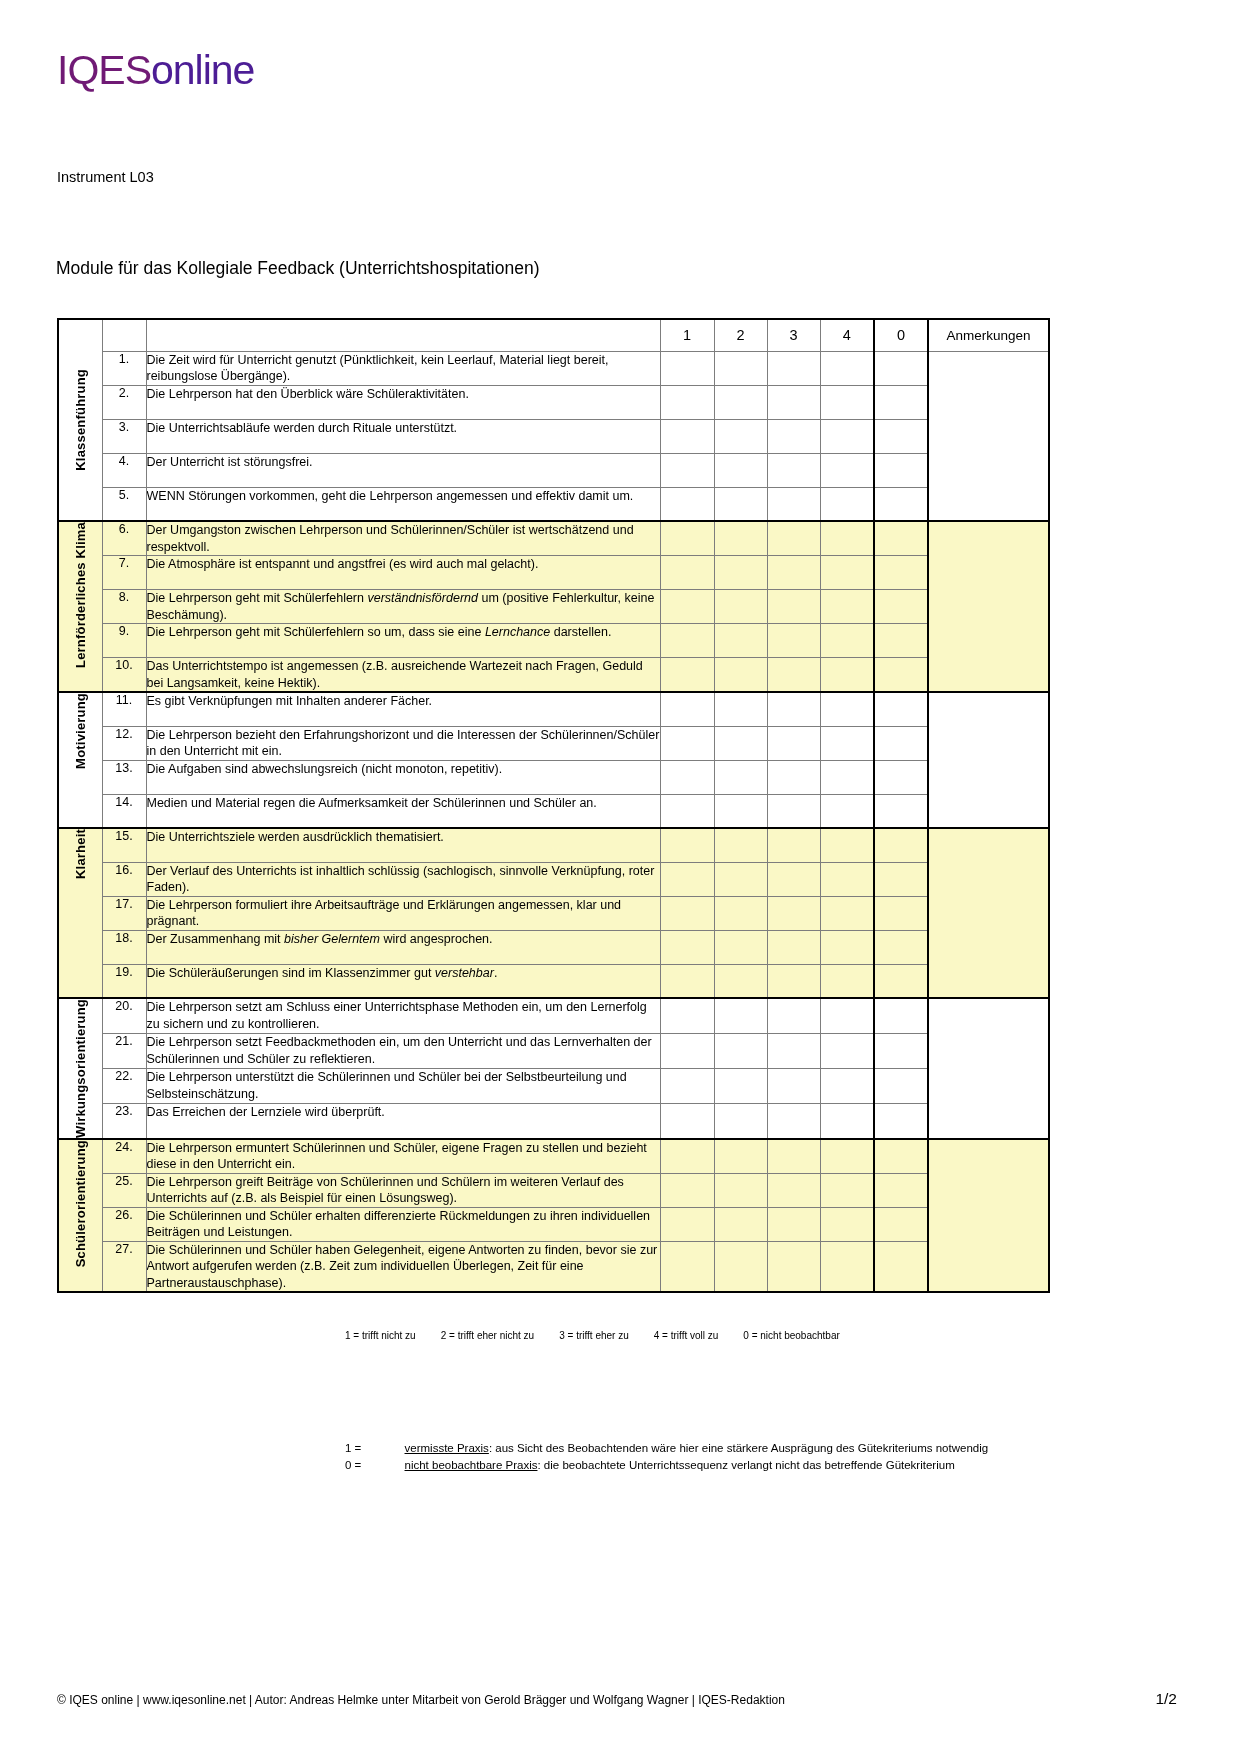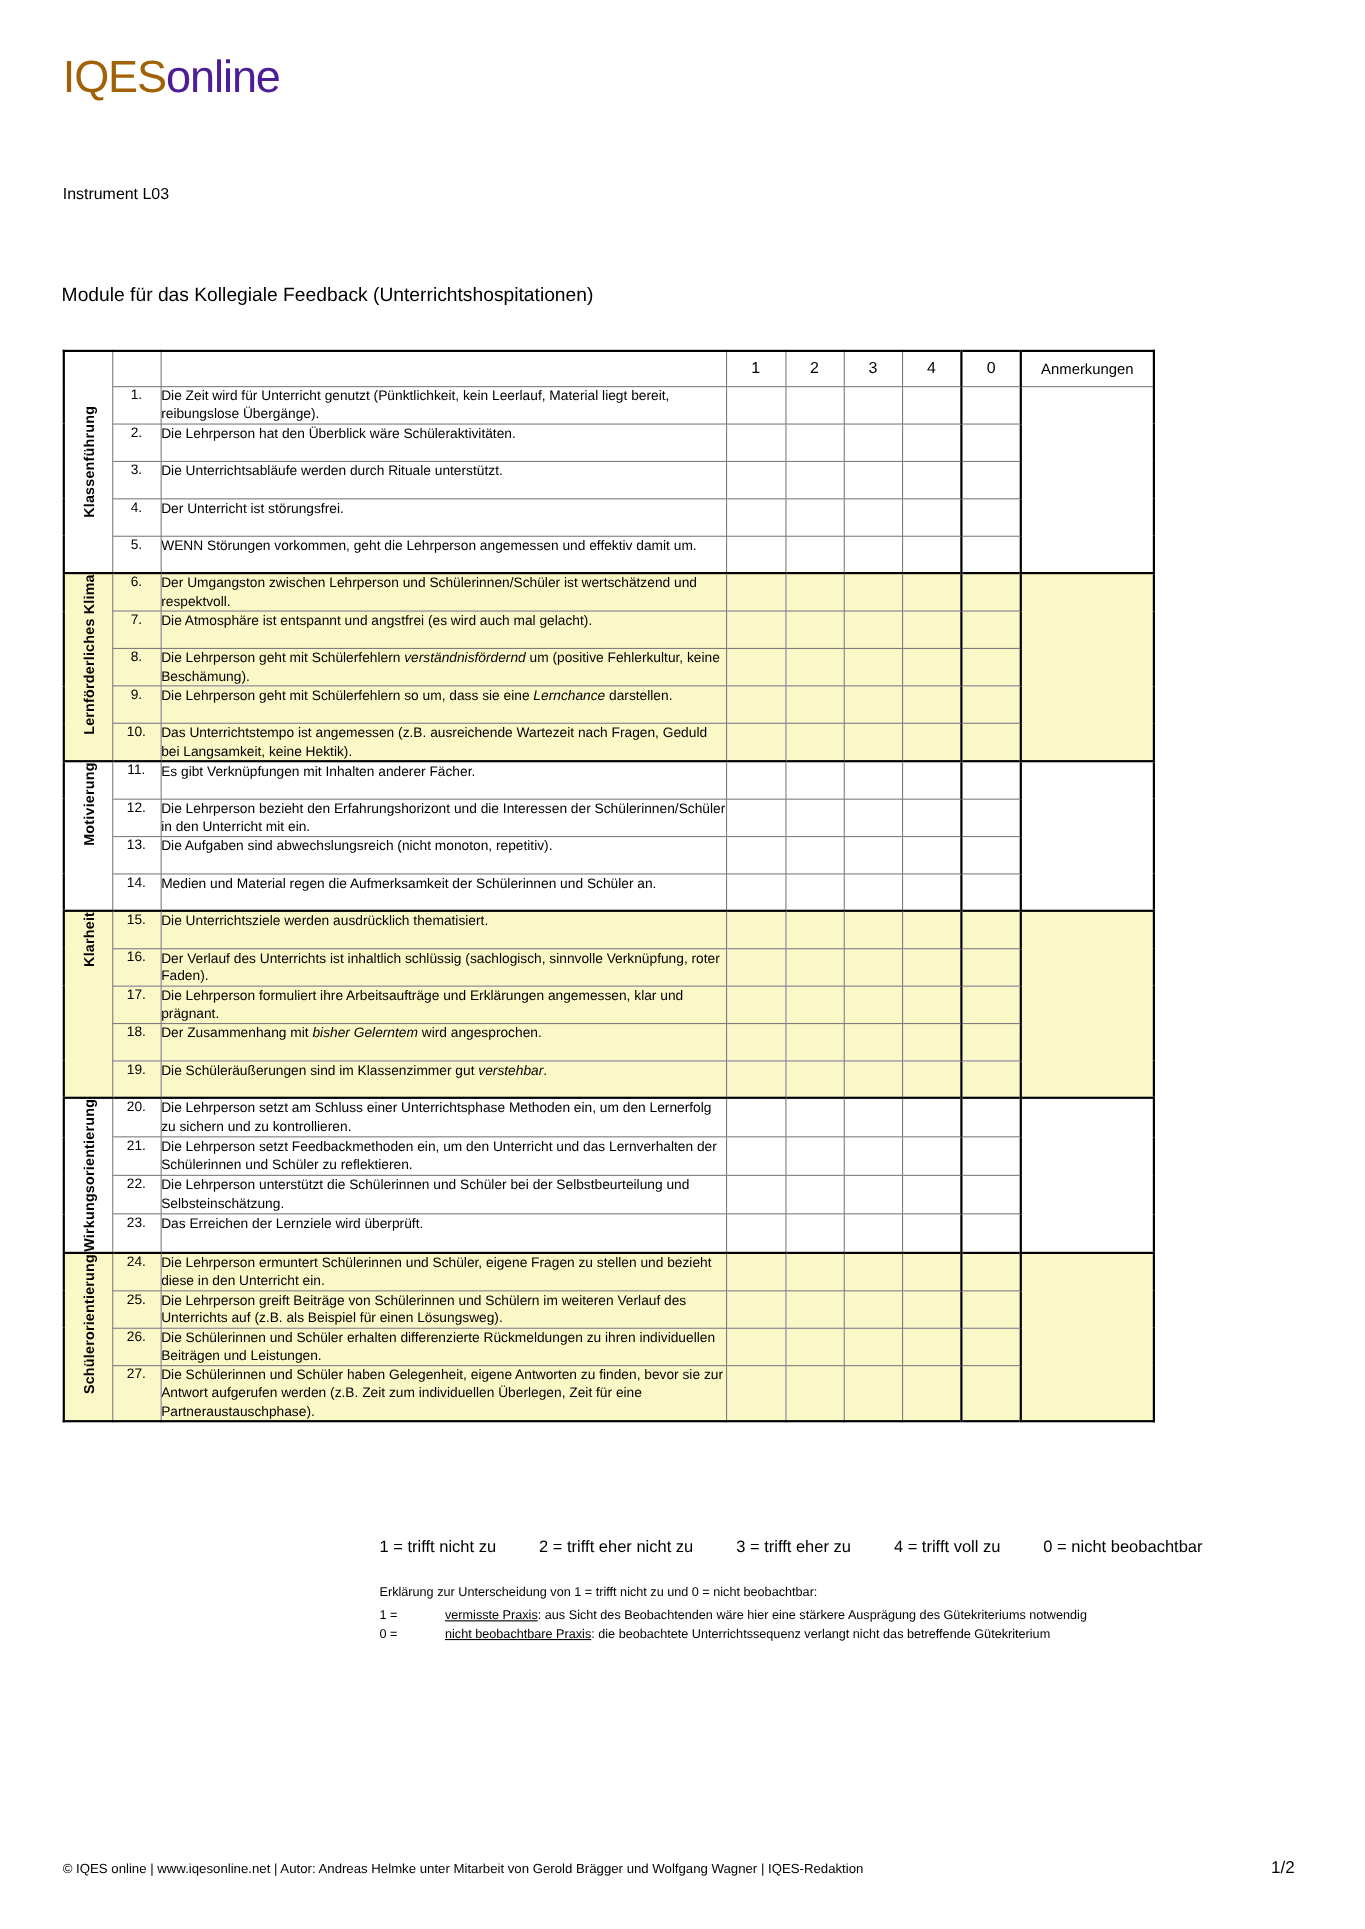--- a/index.html
+++ b/index.html
@@ -60,37 +60,37 @@
   .r3 { border-right: 2px solid #000 !important; }   
   .r4 { border-right: 2px solid #000 !important; }   
   tr.cat-start { border-top: 2px solid #000; }
   tr.cat-start > td { border-top: 2px solid #000; }
   tr.hl > td { background: var(--hl); }
   td.notes { background: #fff; }
   tr.hl > td.notes, tr.hl > td.cat { background: var(--hl); }
   td.txt i { font-style: italic; }
 
   
-  .legend { position: absolute; left: 345px; top: 1398px; display: flex; gap: 39px; font-size: 15px; white-space: nowrap; }
+  .legend { position: absolute; left: 345px; top: 1330px; display: flex; gap: 25px; font-size: 10px; white-space: nowrap; }
   .explanation { position: absolute; left: 345px; top: 1440px; font-size: 11.5px; line-height: 17px; }
   .explanation .exp-head { margin-bottom: 4px; }
   .explanation u { text-decoration: underline; margin-left: 40px; }
 
   
   .footer { position: absolute; left: 57px; top: 1690px; width: 1120px; display: flex; justify-content: space-between; align-items: baseline; }
   .footer .f-left { font-size: 12px; }
   .footer .f-page { font-size: 15.5px; }
 </style>
 </head>
 <body>
 
 <div class="page">
 
   <div class="logo">
-    <span class="iqes" style="color: #a16207;">IQES</span><span class="online" style="color: #4c1d95;">online</span>
+    <span class="iqes" style="color: #701a75;">IQES</span><span class="online" style="color: #4c1d95;">online</span>
   </div>
 
   <div class="instrument">Instrument L03</div>
   <div class="doc-subtitle">Module für das Kollegiale Feedback (Unterrichtshospitationen)</div>
 
   <div class="tbl-wrap">
     <table class="obs">
       <colgroup>
         <col style="width:44px">
           <col style="width:44px">
@@ -386,21 +386,20 @@
 
   <div class="legend">
     <span>1 = trifft nicht zu</span>
     <span>2 = trifft eher nicht zu</span>
     <span>3 = trifft eher zu</span>
     <span>4 = trifft voll zu</span>
     <span>0 = nicht beobachtbar</span>
   </div>
 
   <div class="explanation">
-    <div class="exp-head">Erklärung zur Unterscheidung von 1 = trifft nicht zu  und  0 = nicht beobachtbar:</div>
     <div>1 = <u>vermisste Praxis</u>: aus Sicht des Beobachtenden wäre hier eine stärkere Ausprägung des Gütekriteriums notwendig</div>
     <div>0 = <u>nicht beobachtbare Praxis</u>: die beobachtete Unterrichtssequenz verlangt nicht das betreffende Gütekriterium</div>
   </div>
 
   <div class="footer">
     <span class="f-left">© IQES online  |  www.iqesonline.net  |  Autor: Andreas Helmke unter Mitarbeit von Gerold Brägger und Wolfgang Wagner  |  IQES-Redaktion</span>
     <span class="f-page">1/2</span>
   </div>
 
 </div>

